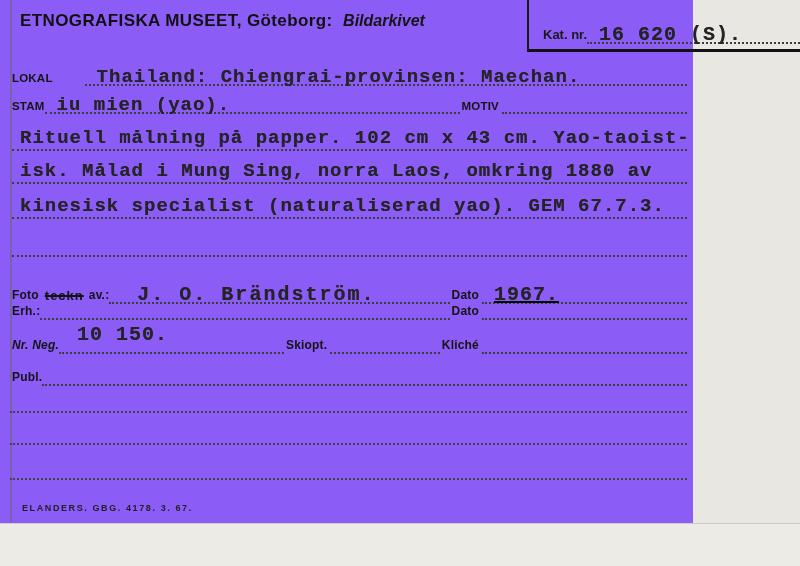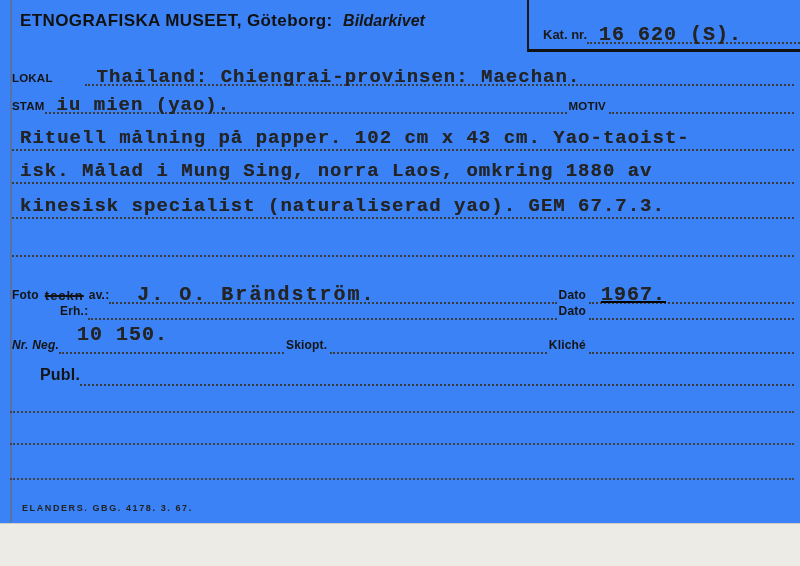--- a/index.html
+++ b/index.html
@@ -4,22 +4,22 @@
 <style>
   html,body { margin:0; padding:0; }
   body {
     width:800px; height:566px;
     background:#e9e7e2;
     font-family:"Liberation Sans", sans-serif;
     overflow:hidden;
   }
   .card {
     position:relative;
-    width:800px; height:566px;
-    background:#3b82f6;
+    width:693px; height:566px;
+    background:#8b5cf6;
   }
   .left-edge {
     position:absolute; left:10px; top:0; width:2px; height:522px;
     background:#6b6862; opacity:.55;
   }
   .bottom-strip {
     position:absolute; left:0; top:523px; width:800px; height:43px;
     background:#edebe6; border-top:1px solid #cfccc5;
   }
 
@@ -147,41 +147,41 @@
     <span class="dots">
       <span class="typed big spread">J. O. Brändström.</span>
     </span>
     <span class="lbl mid" style="font-size:12px;">Dato</span>
     <span class="dots fixed205">
       <span class="typed big">1967.</span>
     </span>
   </div>
 
   <div class="row" style="top:294px; height:26px;">
-    <span class="lbl" style="font-size:12px;padding-left:48px;">Erh.:</span>
+    <span class="lbl" style="font-size:12px;">Erh.:</span>
     <span class="dots">
       <span class="typed"></span>
     </span>
     <span class="lbl mid" style="font-size:12px;">Dato</span>
     <span class="dots fixed205"></span>
   </div>
 
   <div class="row" style="top:326px; height:28px;">
     <span class="lbl" style="font-size:12px;font-style:italic;">Nr. Neg.</span>
     <span class="dots fixed225">
       <span class="typed big raised">10 150.</span>
     </span>
     <span class="lbl mid" style="font-size:12px;">Skiopt.</span>
     <span class="dots"></span>
     <span class="lbl mid" style="font-size:12px;">Kliché</span>
     <span class="dots fixed205"></span>
   </div>
 
   <div class="row" style="top:360px; height:26px;">
-    <span class="lbl" style="font-size:16px;padding-left:28px;">Publ.</span>
+    <span class="lbl" style="font-size:12px;">Publ.</span>
     <span class="dots"></span>
   </div>
 
   <div class="rule" style="top:411px;"></div>
   <div class="rule" style="top:443px;"></div>
   <div class="rule" style="top:478px;"></div>
 
   <div class="footer">ELANDERS. GBG. 4178. 3. 67.</div>
 
   <div class="bottom-strip"></div>

